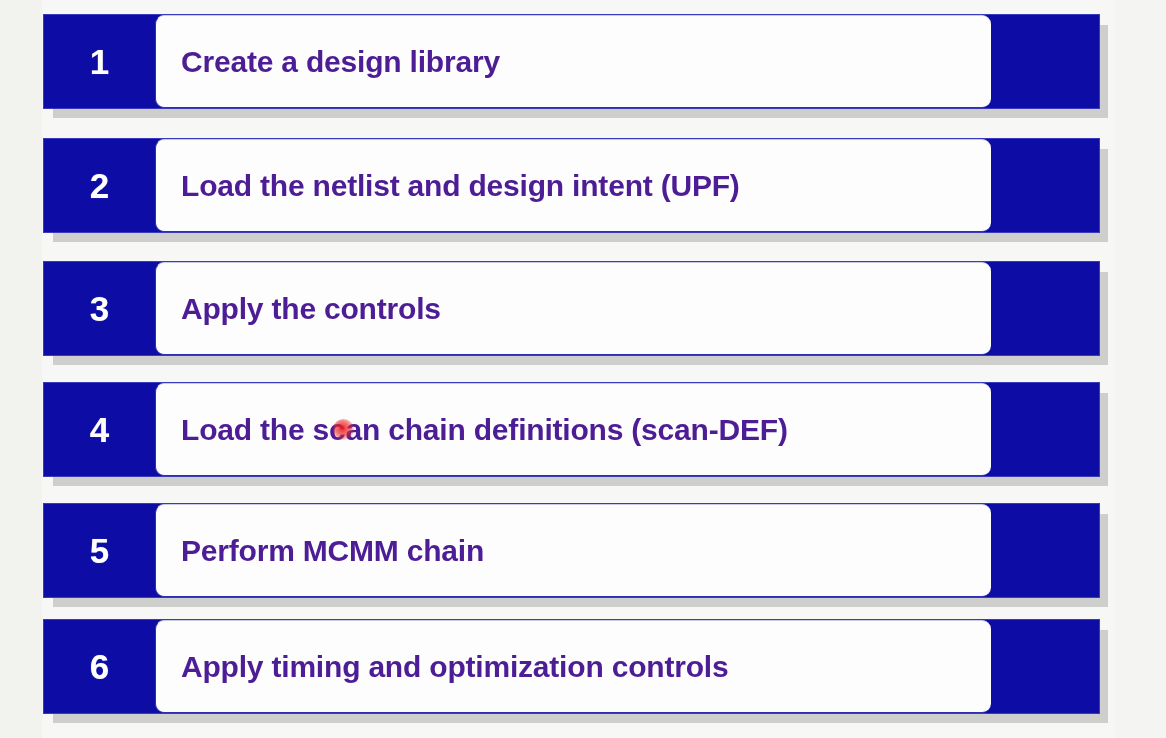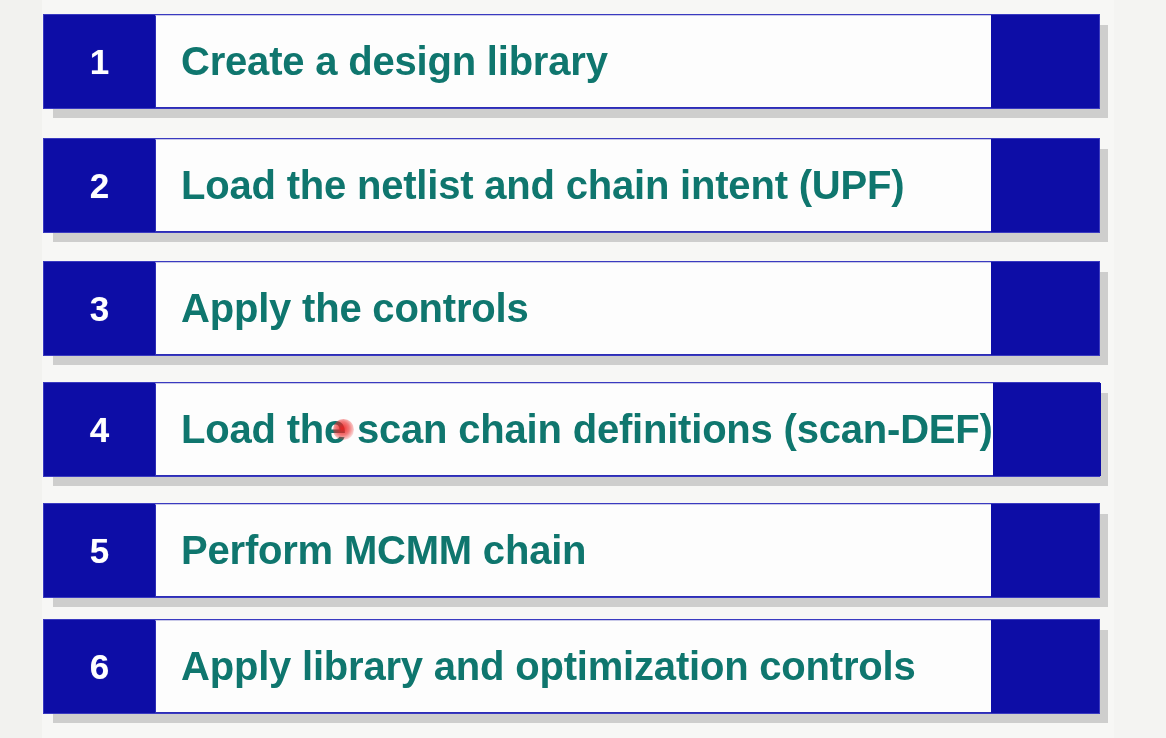--- a/index.html
+++ b/index.html
@@ -71,25 +71,26 @@
   .step-label-box {
     flex: 1 1 auto;
     background: #fdfdfd;
     display: flex;
     align-items: center;
     padding-left: 25px;
     box-sizing: border-box;
     border-left: 1px solid #2d2db5;
     border-top: 1px solid #c9c9e8;
     border-bottom: 1px solid #2d2db5;
-    color: #0f766e;
-    font-size: 40px;
+    color: #4c1d95;
+    font-size: 30px;
     font-weight: bold;
     letter-spacing: -0.2px;
     white-space: nowrap;
+    border-radius: 9px;
   }
 
   .step-tail-box {
     flex: 0 0 108px;
     width: 108px;
     background: #0d0da6;
   }
 
   
   .row-0 { top: 14px; }
@@ -125,21 +126,21 @@
 <div class="steps-list">
 
   <div class="step-row row-0">
     <div class="step-number-box">1</div>
     <div class="step-label-box">Create a design library</div>
     <div class="step-tail-box"></div>
   </div>
 
   <div class="step-row row-1">
     <div class="step-number-box">2</div>
-    <div class="step-label-box">Load the netlist and chain intent (UPF)</div>
+    <div class="step-label-box">Load the netlist and design intent (UPF)</div>
     <div class="step-tail-box"></div>
   </div>
 
   <div class="step-row row-2">
     <div class="step-number-box">3</div>
     <div class="step-label-box">Apply the controls</div>
     <div class="step-tail-box"></div>
   </div>
 
   <div class="step-row row-3">
@@ -149,19 +150,19 @@
   </div>
 
   <div class="step-row row-4">
     <div class="step-number-box">5</div>
     <div class="step-label-box">Perform MCMM chain</div>
     <div class="step-tail-box"></div>
   </div>
 
   <div class="step-row row-5">
     <div class="step-number-box">6</div>
-    <div class="step-label-box">Apply library and optimization controls</div>
+    <div class="step-label-box">Apply timing and optimization controls</div>
     <div class="step-tail-box"></div>
   </div>
 
 </div>
 
 <div class="cursor-dot"></div>
 
 </body></html>

